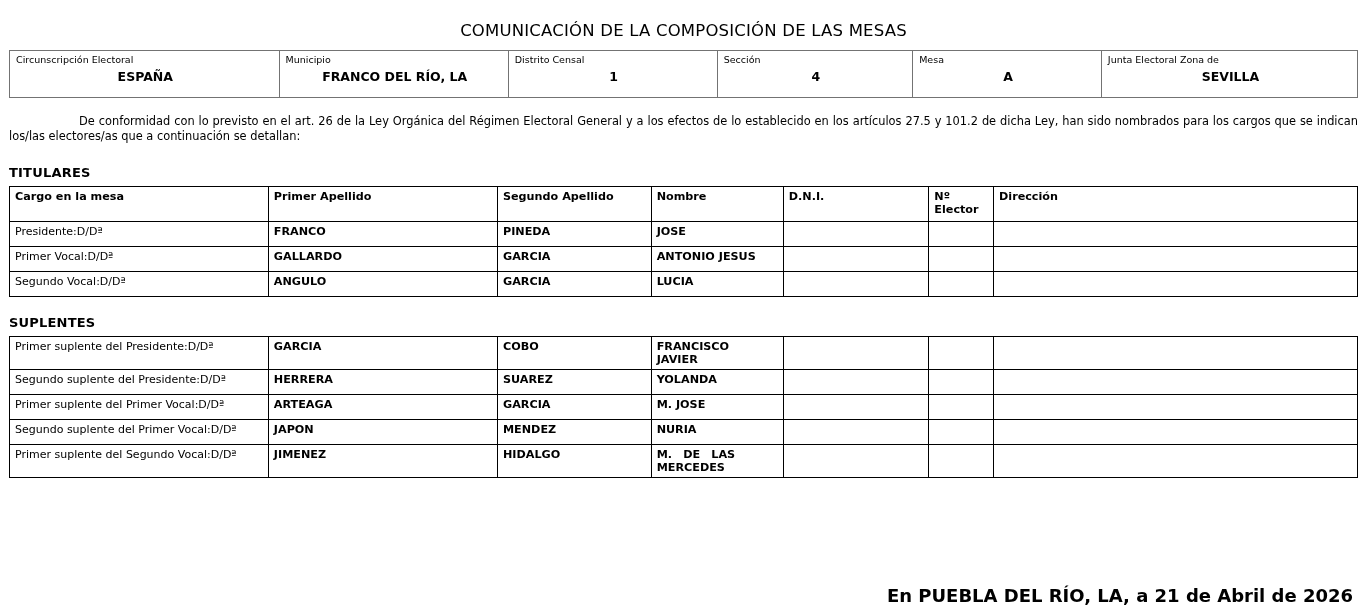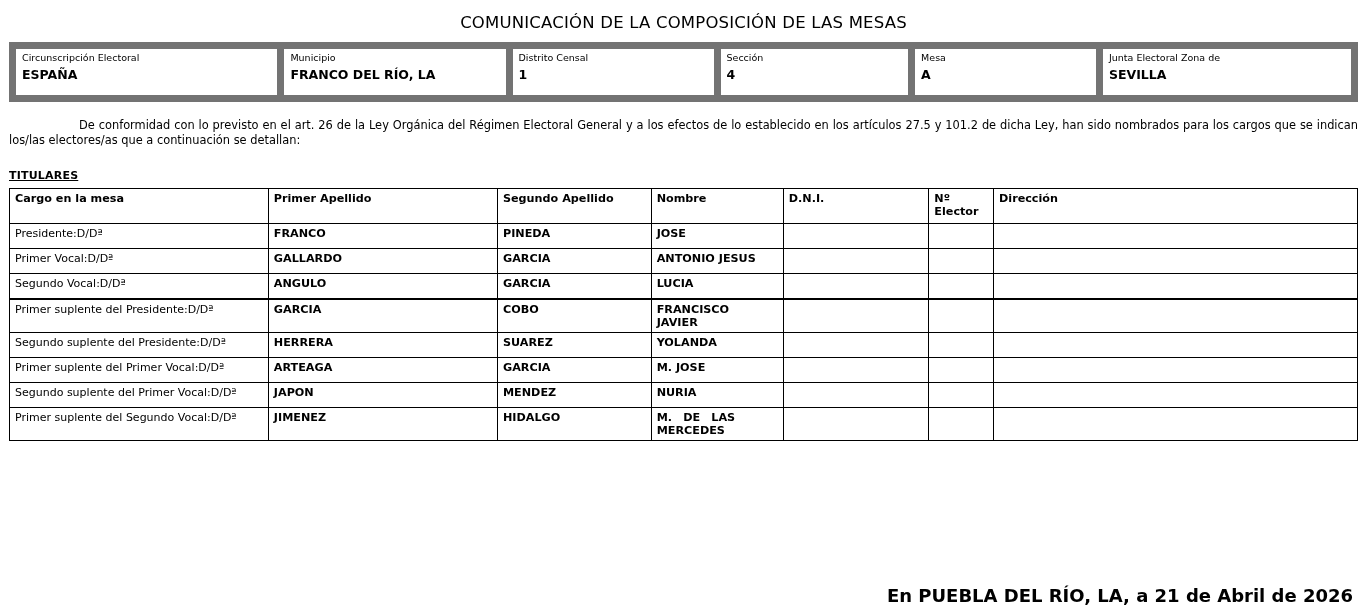--- a/index.html
+++ b/index.html
@@ -20,63 +20,63 @@
     width: 1367px;
     height: 614px;
     padding: 0;
     box-sizing: border-box;
   }
   .doc-title {
     text-align: center;
     font-family: "DejaVu Sans", sans-serif;
     font-size: 16.5px;
     letter-spacing: 0.2px;
-    padding-top: 13px;
+    padding-top: 21px;
     padding-bottom: 10px;
     font-weight: 400;
   }
   .hdr-table {
     border-collapse: collapse;
     width: 1349px;
     margin: 0 9px;
     table-layout: fixed;
   }
   .hdr-table td {
-    border: 7px solid #737373;
+    border: 1px solid #737373;
     vertical-align: top;
     padding: 3px 4px 5px 6px;
     height: 38px;
   }
   .hdr-label {
     font-size: 9.5px;
     font-weight: 400;
     line-height: 11px;
     margin-bottom: 5px;
   }
   .hdr-value {
     font-size: 12.5px;
     font-weight: bold;
     line-height: 14px;
+    text-align: center;
   }
   .intro {
     margin: 16px 3px 0 9px;
     font-size: 11.4px;
     line-height: 14.5px;
     text-align: justify;
     width: 1349px;
   }
   .intro .indent {
     display: inline-block;
     width: 70px;
   }
   .section-head {
     margin: 22px 9px 6px 9px;
-    font-size: 11px;
-    font-weight: bold;
-    text-decoration: underline;
+    font-size: 13px;
+    font-weight: bold;
     letter-spacing: 0.2px;
   }
   .section-head.suplentes {
     margin-top: 18px;
   }
   .grid {
     border-collapse: collapse;
     width: 1349px;
     margin: 0 9px;
     table-layout: fixed;
@@ -208,20 +208,21 @@
       <td class="b">ANGULO</td>
       <td class="b">GARCIA</td>
       <td class="b">LUCIA</td>
       <td></td>
       <td></td>
       <td></td>
     </tr>
   </tbody>
     </table>
 
+  <div class="section-head suplentes">SUPLENTES</div>
 
   <table class="grid">
     <colgroup>
       <col style="width:19.2%">
         <col style="width:17%">
         <col style="width:11.4%">
       <col style="width:9.8%">
         <col style="width:10.8%">
         <col style="width:4.8%">
         <col style="width:27%">

